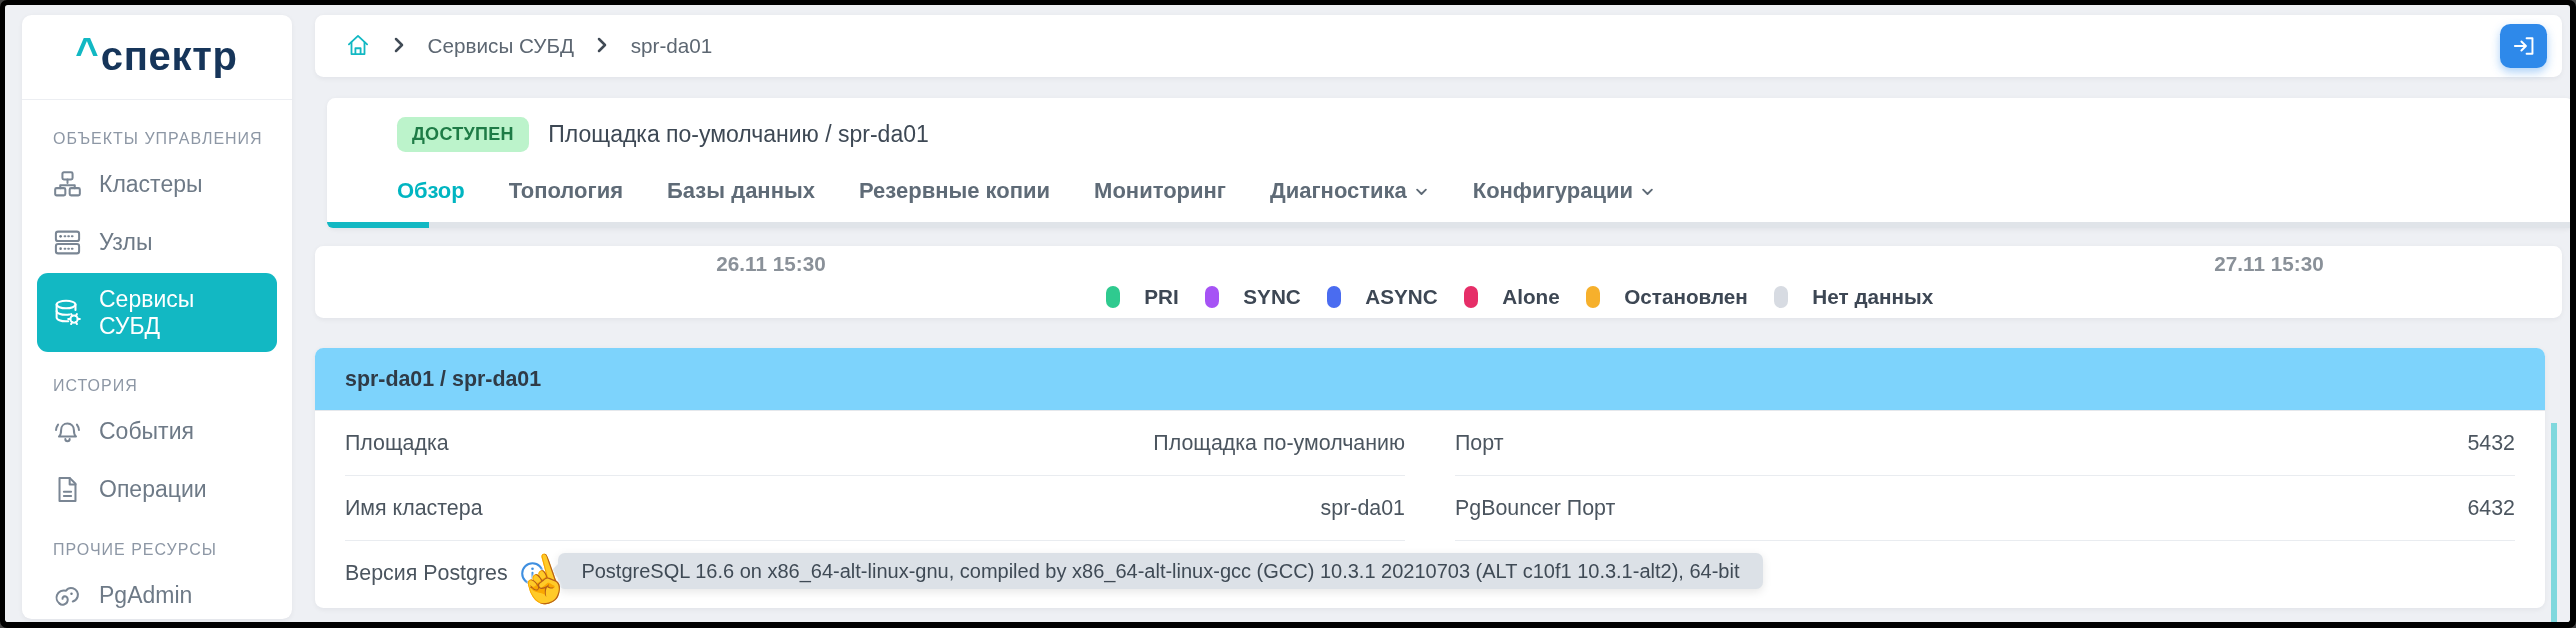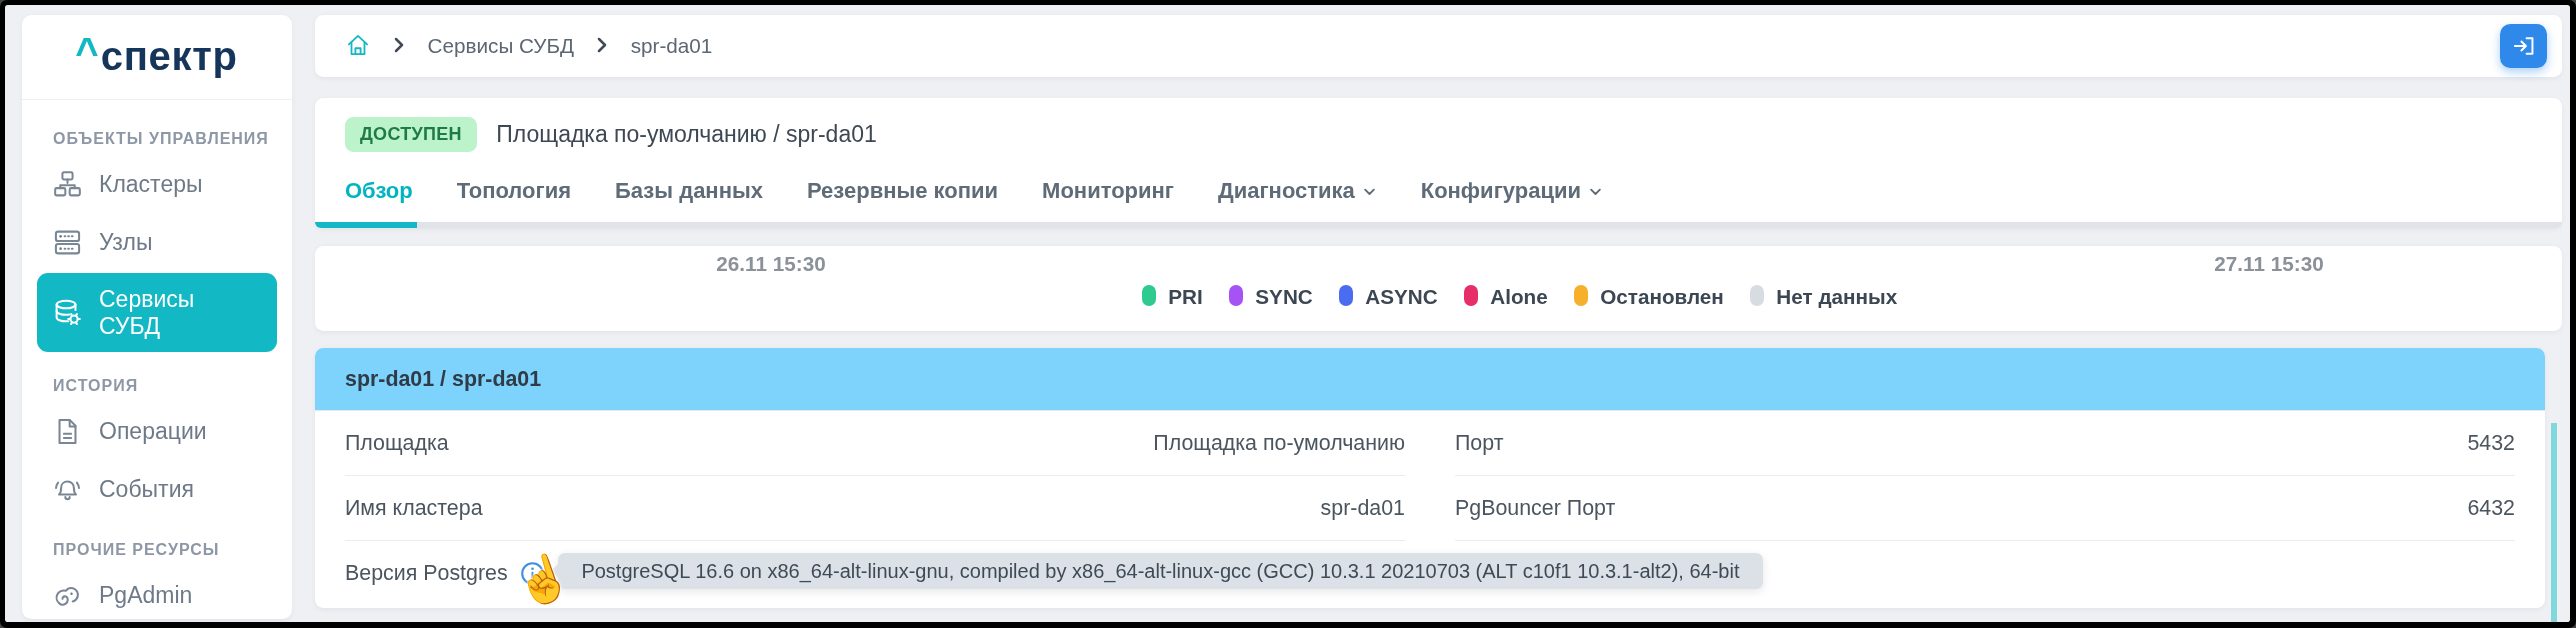--- a/index.html
+++ b/index.html
@@ -15,64 +15,64 @@
   }
   .card{ position:absolute; background:#fff; border-radius:9.6px;
          box-shadow:0 1.4px 5.5px rgba(16,24,40,.05); }
 
   
   .sidebar{ left:16.5px; top:9.6px; width:270px; height:604px; }
   .side-logo{ height:85px; display:flex; align-items:center; justify-content:center;
               border-bottom:1.4px solid #eceef2; font-size:40px; font-weight:700; color:#16355a; letter-spacing:0.7px;}
   .side-logo .caret{ color:#12b8c3; font-weight:800; margin-right:1.4px; position:relative; top:-4.1px;}
   .side-menu{ padding:5.5px 15px 0 15px; }
-  .side-section{ margin:25px 0 9.6px 16.5px; font-size:16px; font-weight:700;
+  .side-section{ margin:25px 0 9.6px 16.5px; font-size:16px; font-weight:400;
                  letter-spacing:1px; color:#8d97a5; }
   .side-item{ display:flex; align-items:center; gap:17px; padding:12.4px 16.5px;
               margin:4.1px 0; font-size:23px; color:#6e7a87; border-radius:11px; cursor:pointer;}
   .side-item svg{ width:29px; height:29px; flex:0 0 29px; stroke:#7a8694; }
   .side-item.active{ background:#12b8c3; color:#fff; }
   .side-item.active svg{ stroke:#fff; }
   svg.icn{ fill:none; stroke-width:2.8; stroke-linecap:round; stroke-linejoin:round; }
 
   
   .crumbbar{ left:310px; top:9.6px; width:2247px; height:62px;
              display:flex; align-items:center; gap:19.3px; padding:0 30px; border-radius:8.3px;}
   .crumbbar .home svg{ width:26px; height:26px; stroke:#12b8c3; }
   .crumb-sep svg{ width:18px; height:18px; stroke:#414b56; stroke-width:3.4; }
   .crumb{ font-size:20.7px; color:#5d6772; cursor:pointer;}
   .login-btn{ position:absolute; right:15px; top:9px; width:47px; height:44px;
               background:#2e89ea; border-radius:10.3px; display:flex; align-items:center; justify-content:center;
               box-shadow:0 4.1px 9.6px rgba(46,137,234,.4); cursor:pointer;}
   .login-btn svg{ width:26px; height:26px; stroke:#fff; stroke-width:3; }
 
   
-  .statuscard{ left:310px; top:93px; width:2247px; height:130px; border-radius:8.3px; }
+  .statuscard{ left:322px; top:93px; width:2247px; height:130px; border-radius:8.3px;padding-left:40px; }
   .status-row{ display:flex; align-items:center; gap:19.3px; padding:19.3px 30px 0 30px; }
   .badge{ background:#bcf3cb; color:#1e7b46; font-size:18px; font-weight:700;
           padding:6.9px 15px; border-radius:8.3px; letter-spacing:0.3px; }
   .page-title{ font-size:23px; color:#3d4854; }
   .tabs{ display:flex; gap:44px; padding-left:30px; margin-top:26px;
          font-size:22px; font-weight:600; color:#5f6b77; }
   .tab{ display:flex; align-items:center; gap:6.9px; cursor:pointer; white-space:nowrap;}
   .tab.active{ color:#00b5c1; }
   .tab svg{ width:15px; height:15px; stroke:#5f6b77; stroke-width:3; }
   .tab-track{ position:absolute; left:0; right:0; bottom:0; height:6.2px; background:#e0e4e9;
               border-radius:0 0 8.3px 8.3px; }
   .tab-track-active{ position:absolute; left:0; bottom:0; width:102px; height:6.2px;
               background:#12b8c3; border-radius:0 0 0 8.3px; }
 
   
-  .chartcard{ left:310px; top:241px; width:2247px; height:85px; border-radius:8.3px; }
+  .chartcard{ left:310px; top:241px; width:2247px; height:72px; border-radius:8.3px; }
   .tick{ position:absolute; top:5.5px; transform:translateX(-50%);
          font-size:20.7px; font-weight:600; color:#8a9199; white-space:nowrap;}
   .tick.t0{ left:456px; } .tick.t1{ left:1954px; }
   .legend{ position:absolute; top:39px; left:0; right:0; display:flex; justify-content:center;
            gap:26px; padding-left:162px; }
-  .leg-item{ display:flex; gap:12px; cursor:pointer;}
+  .leg-item{ display:flex; align-items:center; gap:24px; cursor:pointer;}
   .leg-pill{ width:14.5px; height:21.4px; border-radius:6.9px; }
   .leg-label{ font-size:20.7px; font-weight:700; color:#3d4754; white-space:nowrap;}
 
   
   .detailscard{ left:310px; top:343px; width:2230px; height:260px; border-radius:8.3px; }
   .d-header{ height:63px; display:flex; align-items:center; padding-left:30px;
              background:#7dd3fc; border-bottom:1.4px solid #e5e8ec; border-radius:8.3px 8.3px 0 0;
              font-size:21.4px; font-weight:700; color:#2f3b47; }
   .d-body{ display:grid; grid-template-columns:1fr 1fr; column-gap:50px; padding:0 30px; }
   .drow{ height:65px; display:flex; align-items:center; justify-content:space-between;
@@ -133,34 +133,34 @@
           <circle cx="29" cy="29" r="5"></circle>
           <path d="M34 29 L37 29 M24 29 L21 29 M31.5 33.3 L33 35.9 M26.5 33.3 L25 35.9 M26.5 24.7 L25 22.1 M31.5 24.7 L33 22.1"></path>
         </svg>
         <span>Сервисы СУБД</span>
       </div>
 
       <div class="side-section">ИСТОРИЯ</div>
 
       <div class="side-item">
         <svg class="icn" viewBox="0 0 40 40">
+          <path d="M20 9 c-5.3 0-8.8 3.8-8.8 8.8 0 6.8-1.9 8.3-2.9 9.2 h23.4 c-1-.9-2.9-2.4-2.9-9.2 0-5-3.5-8.8-8.8-8.8 z"></path>
+          <path d="M17 30.5 a3 3 0 0 0 6 0"></path>
+          <path d="M7 10.5 c-1.7 2.3-2.6 4.7-2.8 7.5 M33 10.5 c1.7 2.3 2.6 4.7 2.8 7.5"></path>
+        </svg>
+        <span>События</span>
+      </div>
+
+      <div class="side-item">
+        <svg class="icn" viewBox="0 0 40 40">
           <path d="M9 4 h14 l8 8 v24 H9 z"></path>
           <path d="M23 4 v9 h8"></path>
           <path d="M15 23 h10 M15 29 h10"></path>
         </svg>
         <span>Операции</span>
-      </div>
-
-      <div class="side-item">
-        <svg class="icn" viewBox="0 0 40 40">
-          <path d="M20 9 c-5.3 0-8.8 3.8-8.8 8.8 0 6.8-1.9 8.3-2.9 9.2 h23.4 c-1-.9-2.9-2.4-2.9-9.2 0-5-3.5-8.8-8.8-8.8 z"></path>
-          <path d="M17 30.5 a3 3 0 0 0 6 0"></path>
-          <path d="M7 10.5 c-1.7 2.3-2.6 4.7-2.8 7.5 M33 10.5 c1.7 2.3 2.6 4.7 2.8 7.5"></path>
-        </svg>
-        <span>События</span>
       </div>
 
       <div class="side-section">ПРОЧИЕ РЕСУРСЫ</div>
 
       <div class="side-item">
         <svg class="icn" viewBox="0 0 40 40">
           <path d="M9 31 C5.5 28.5 4 23.5 5.5 19.5 C7.5 14.5 13 12 18 13.5 C20 10.5 24 9 27.5 10 C32.5 11.5 35.5 16.5 34 21.5 C33 24.8 30.5 27.3 27.3 28.2"></path>
           <path d="M9 31 C10.5 32.6 13 33.2 15.2 32.4 C18.8 31.2 20.5 28.5 20.3 25.2 C20.1 22.8 18.2 21 16 21.2 C14.2 21.4 13 22.8 13.2 24.5"></path>
           <circle cx="25.5" cy="17.5" r="1.7" fill="currentColor" stroke="none"></circle>
         </svg>

